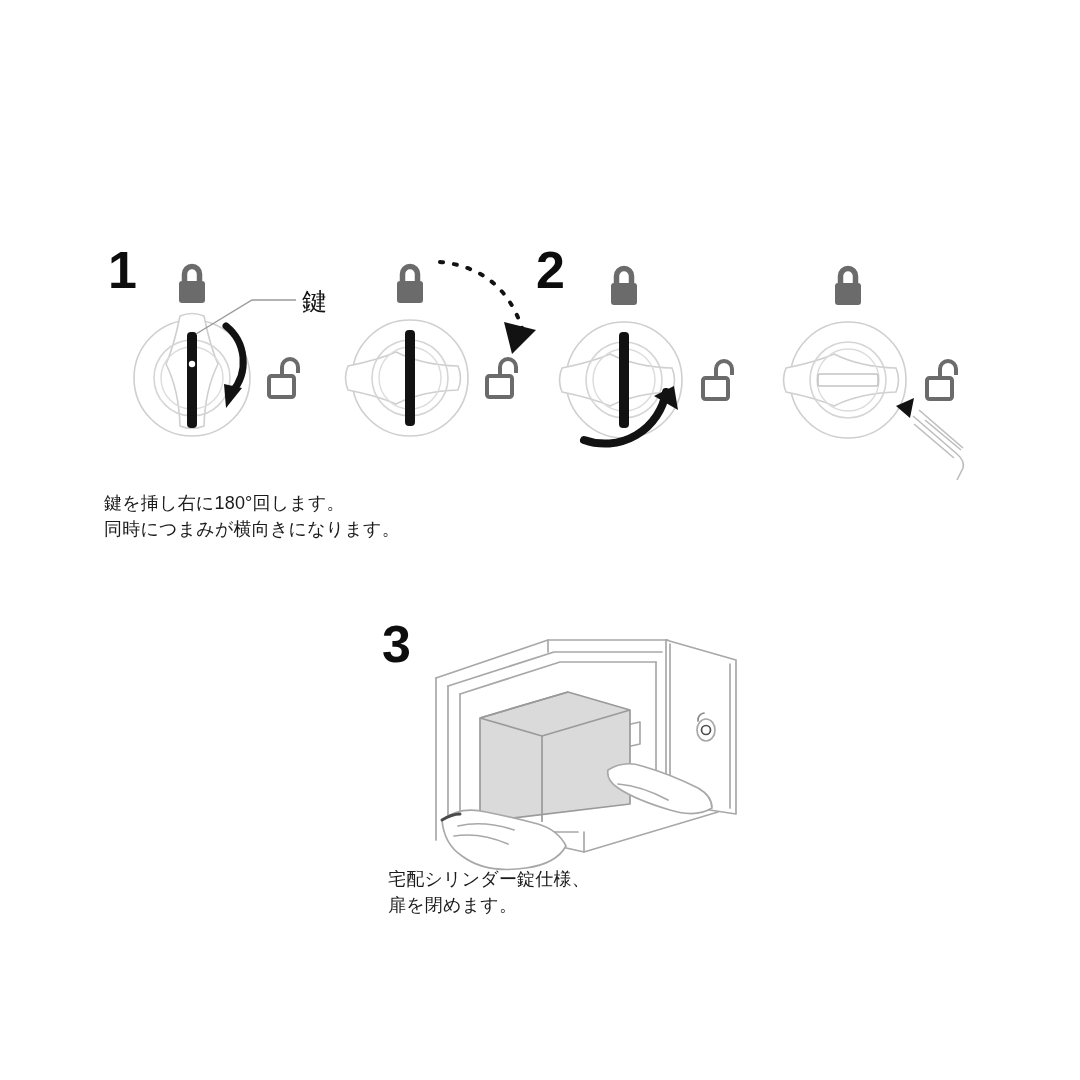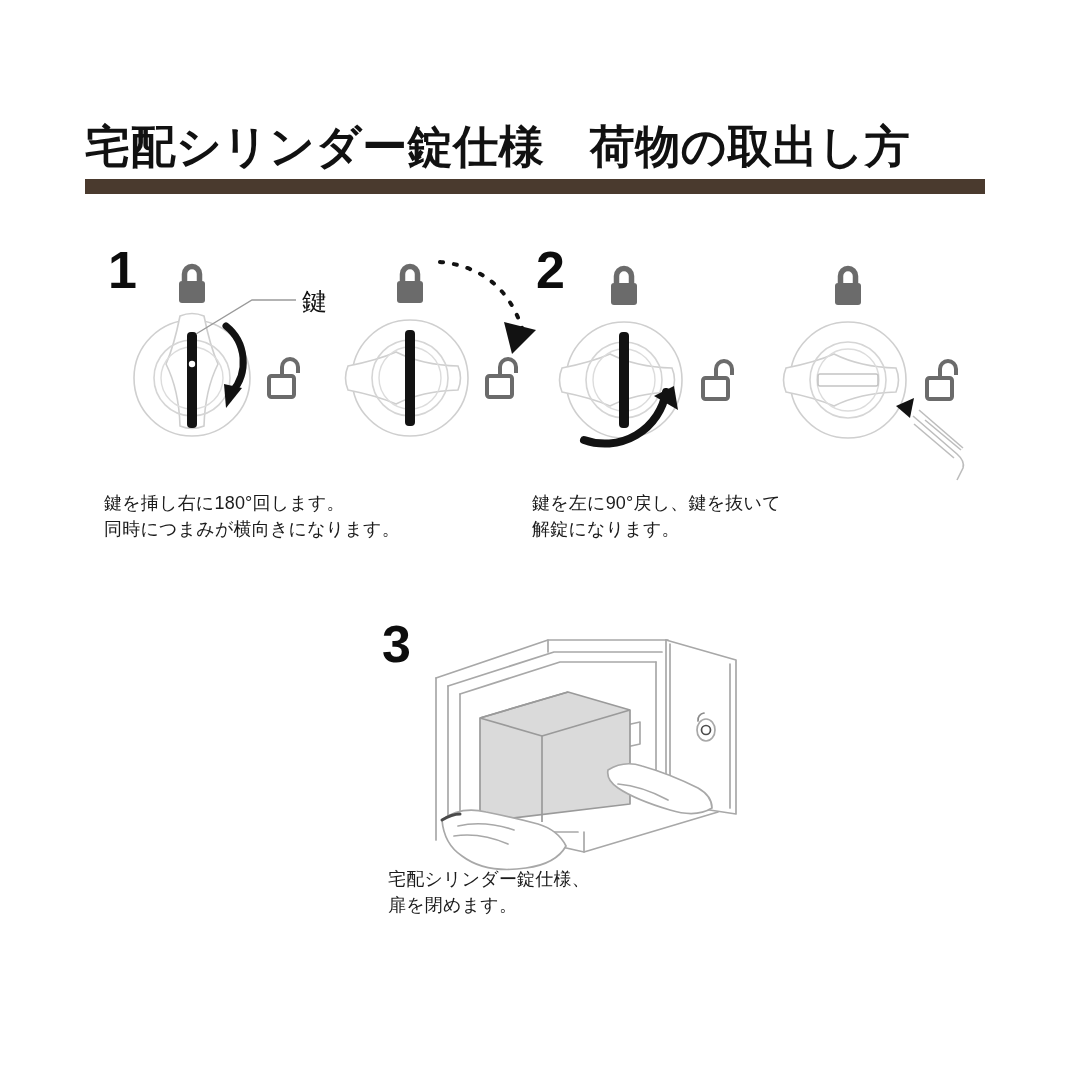--- a/index.html
+++ b/index.html
@@ -83,24 +83,20 @@
     left: 0;
     top: 0;
   }
   svg { display: block; overflow: visible; }
 </style>
 </head>
 <body>
 
 <div class="sheet">
 
-  <div class="title-block">
-    <div class="title-text">宅配シリンダー錠仕様　荷物の取出し方</div>
-    <div class="title-rule"></div>
-  </div>
 
   <div class="step" id="step-1">
     <div class="step-number">1</div>
 
     <div class="art">
       <svg width="430" height="250" viewBox="0 0 430 250" aria-hidden="true">
         <defs>
           <g id="padlock-closed">
             <rect x="-13" y="-3" width="26" height="22" rx="3" fill="#6b6b6b"></rect>
             <path d="M-7.5,-3 L-7.5,-10 A7.5,7.5 0 0 1 7.5,-10 L7.5,-3" fill="none" stroke="#6b6b6b" stroke-width="5.5"></path>
@@ -225,22 +221,20 @@
           <g fill="none" stroke="#bdbdbd" stroke-width="1.6">
             <path d="M385,178 l44,38 q8,7 6,14 l-6,12"></path>
             <path d="M391,172 l44,38"></path>
             <path d="M397,182 l36,30"></path>
             <path d="M386,186 l40,34"></path>
           </g>
         </g>
       </svg>
     </div>
 
-    <div class="caption">鍵を左に90°戻し、鍵を抜いて
-解錠になります。</div>
   </div>
 
   <div class="step" id="step-3">
     <div class="step-number">3</div>
 
     <div class="art" style="left:48px; top:18px;">
       <svg width="360" height="250" viewBox="0 0 360 250" aria-hidden="true">
         <g fill="none" stroke="#a8a8a8" stroke-width="1.7" stroke-linejoin="round" stroke-linecap="round">
 
           <g>

